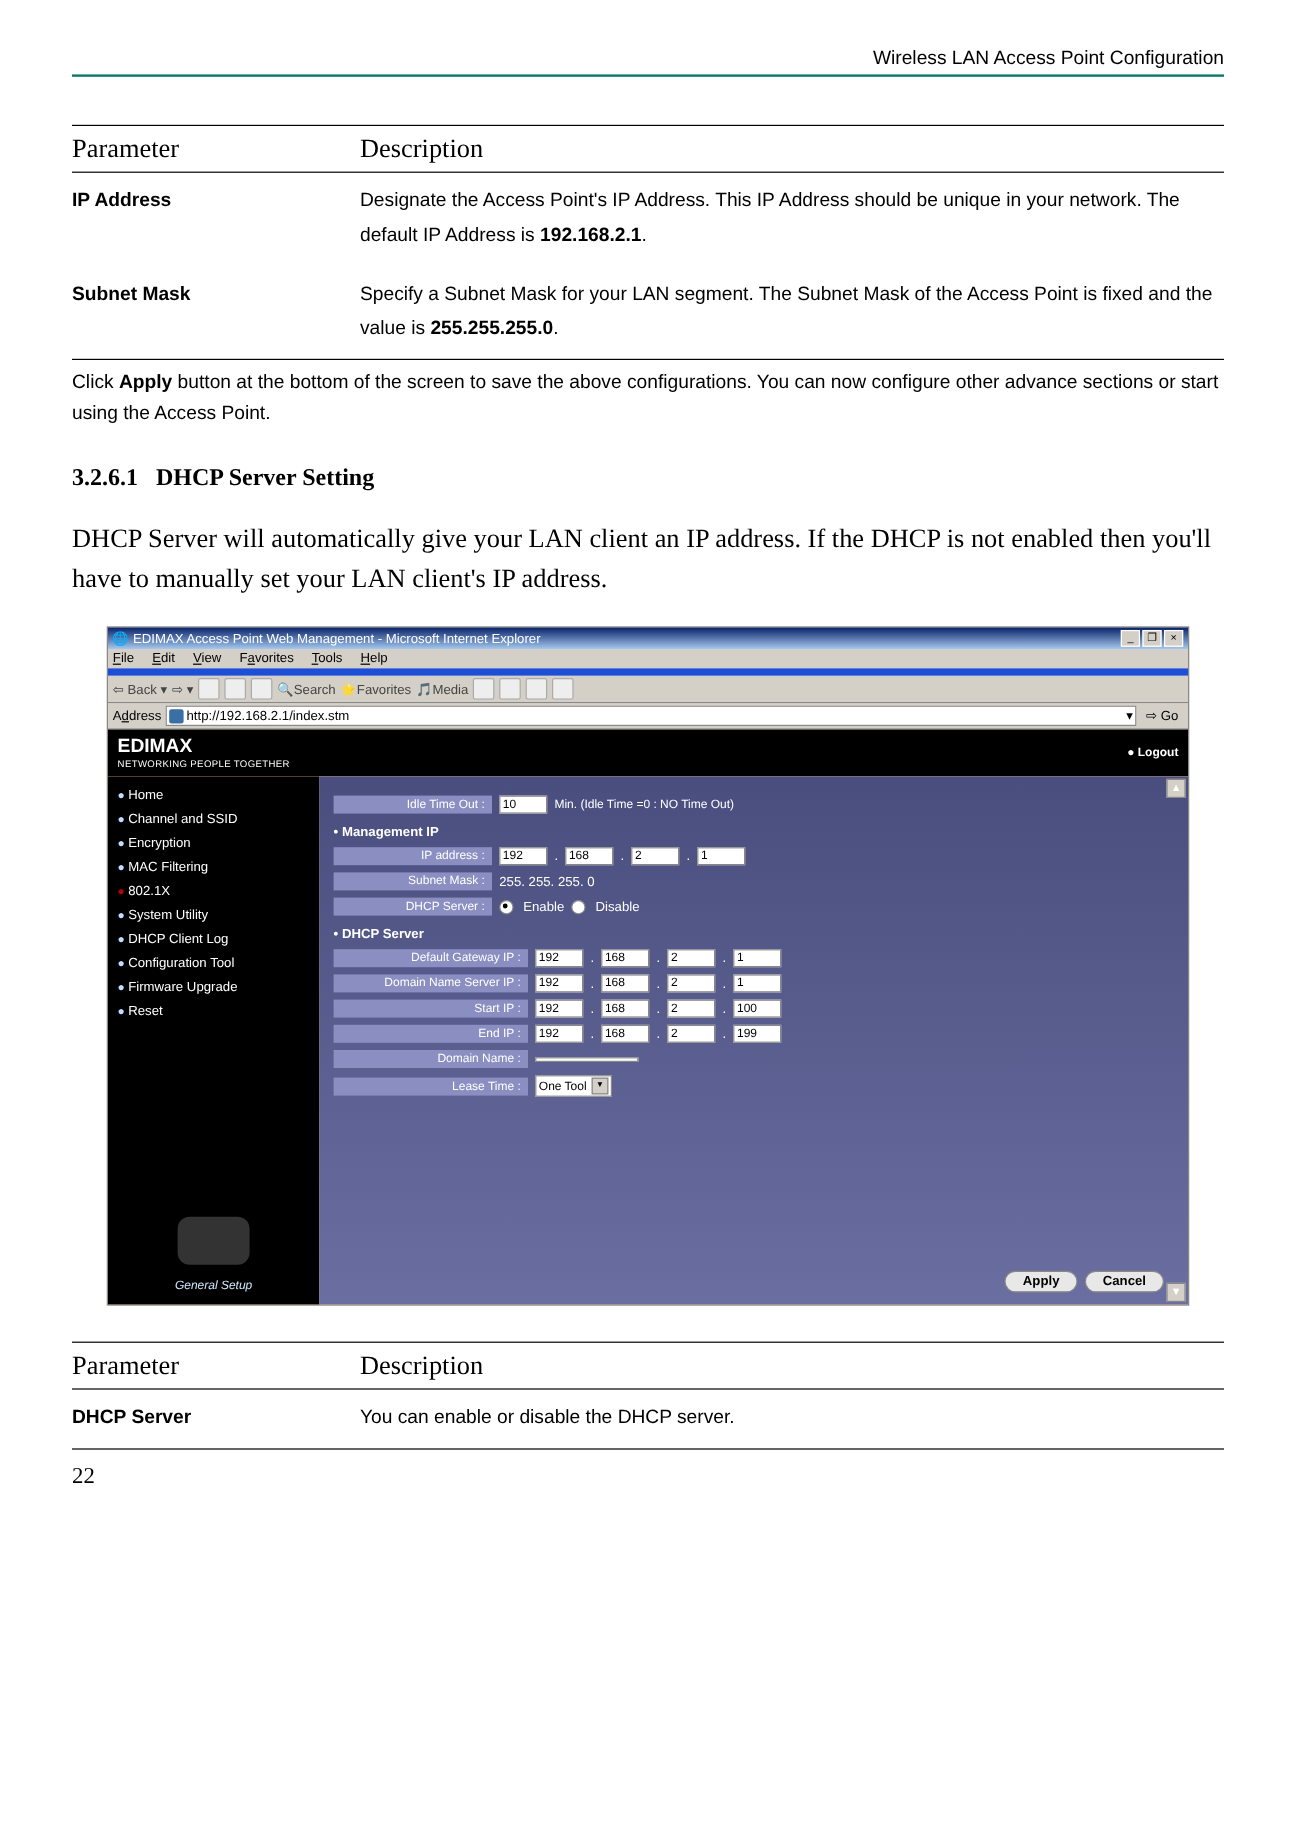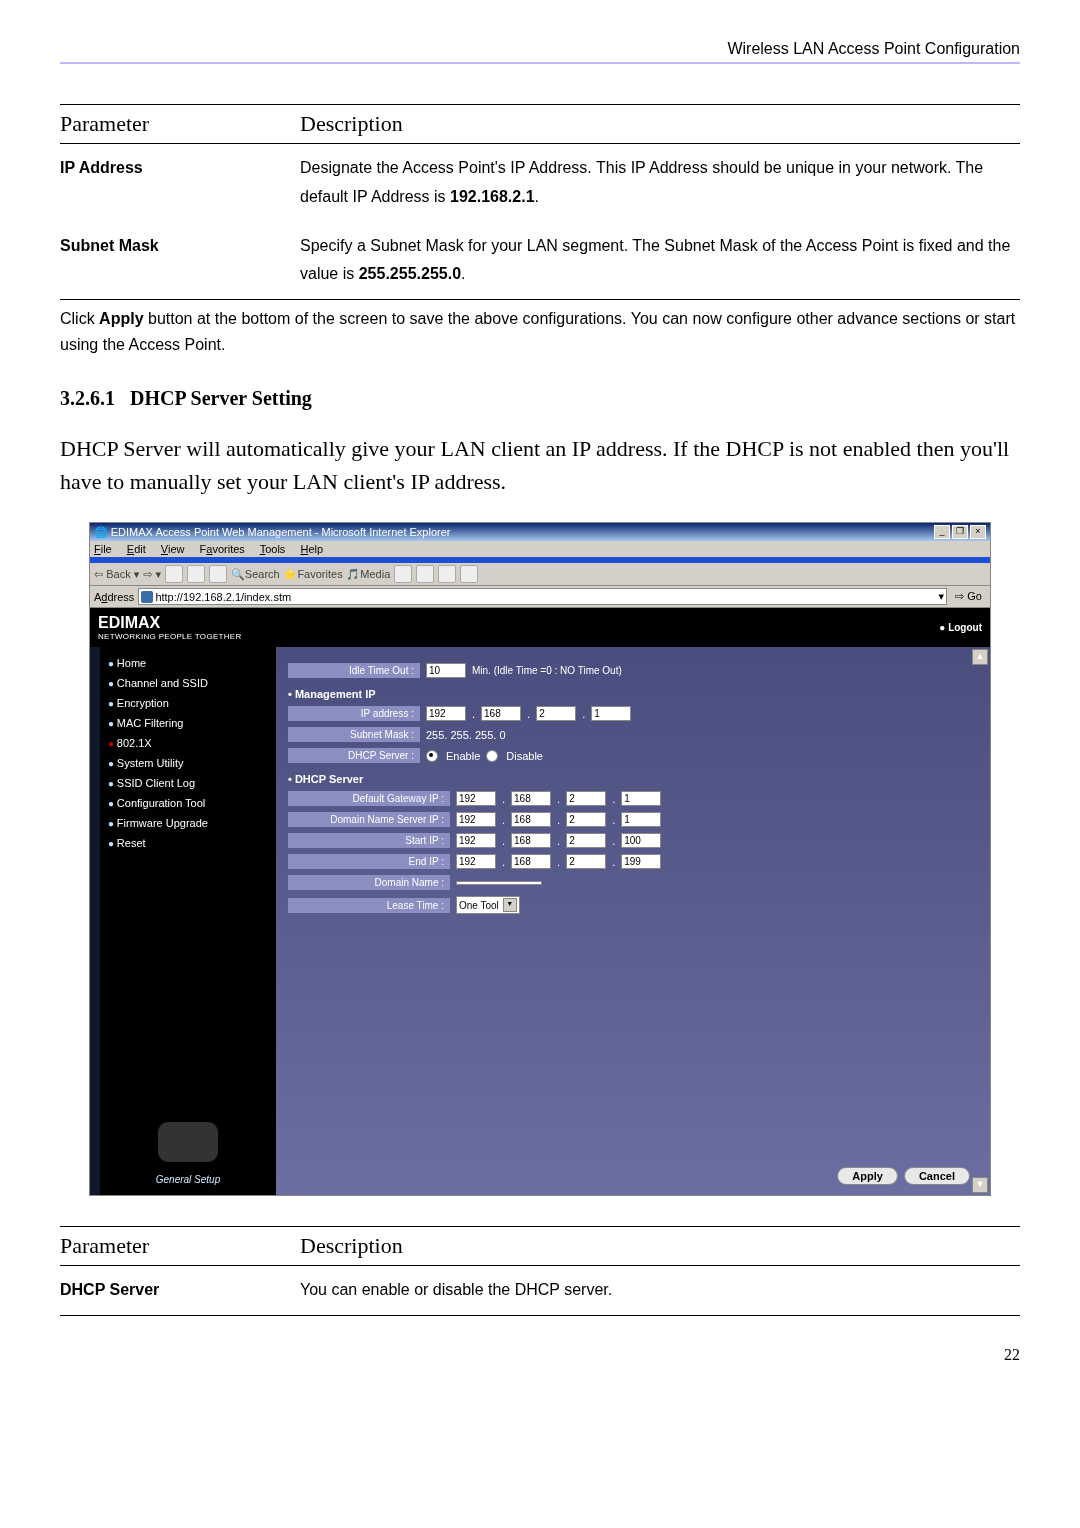--- a/index.html
+++ b/index.html
@@ -8,21 +8,21 @@
     padding: 40px 60px;
     font-family: Arial, Helvetica, sans-serif;
     font-size: 16px;
     color: #000;
     width: 960px;
   }
   .header-right {
     text-align: right;
     font-family: Arial, sans-serif;
     font-size: 16px;
-    border-bottom: 2px solid #c4b5fd;
+    border-bottom: 2px solid #0f766e;
     padding-bottom: 4px;
     margin-bottom: 40px;
   }
   table.param {
     width: 100%;
     border-collapse: collapse;
     margin-bottom: 4px;
   }
   table.param th {
     text-align: left;
@@ -87,21 +87,21 @@
   .menubar { background:#d4d0c8; padding:2px 4px; color:#000; }
   .menubar span { margin-right:12px; }
   .menubar span u { text-decoration: underline; }
   .toolbar { background:#d4d0c8; padding:2px 4px; border-top:6px solid #1d4ed8; border-bottom:1px solid #888; display:flex; align-items:center; gap:4px; color:#444; }
   .tbicon { width:16px; height:16px; border:1px solid #aaa; background:#eee; border-radius:2px; }
   .addressbar { background:#d4d0c8; padding:2px 4px; border-bottom:1px solid #888; display:flex; align-items:center; gap:4px;justify-content:center; }
   .addr-input { flex:1; background:#fff; border:1px solid #888; padding:1px 2px; font-size:11px; display:flex; align-items:center; gap:2px; }
   .addr-icon { width:12px; height:12px; background:#3a6ea5; border-radius:2px; }
   .go-btn { padding:1px 4px; }
   
-  .app { background:#0f172a; display:flex; height: 548px; padding-left: 10px; }
+  .app { background:#fdba74; display:flex; height: 440px; }
   .brandbar { background:#000; color:#fff; padding:6px 8px; font-weight:bold; font-family:Arial; font-size:16px; display:flex; justify-content:space-between; align-items:center; }
   .brand-sub { font-size:8px; font-weight:normal; letter-spacing:0.3px; }
   .logout { font-size:10px; color:#fff; }
   .logout::before { content:"● "; color:#fff; }
   .sidebar { width:160px; background:#000; color:#fff; padding:10px 8px; display:flex; flex-direction:column; gap:8px; font-size:11px; }
   .side-item::before { content:"● "; color:#bfdfff; font-size:10px; }
   .side-item.sel::before { color:#b00; }
   .side-spacer { flex:1; }
   .side-logo { width:60px; height:40px; background:#333; border-radius:10px; margin:10px auto 4px; }
   .side-foot { color:#cfe8ff; font-style:italic; font-size:10px; text-align:center; }
@@ -127,21 +127,21 @@
   .radio.checked::after { content:""; position:absolute; left:2px; top:2px; width:4px; height:4px; background:#000; border-radius:50%; }
   .select { background:#fff; color:#000; border:1px solid #888; padding:1px 2px; font-size:10px; display:inline-flex; align-items:center; gap:4px; }
   .select .caret { width:12px; height:12px; background:#d4d0c8; border:1px solid #888; text-align:center; line-height:10px; font-size:8px; }
   .btnrow { position:absolute; bottom:10px; right:20px; display:flex; gap:6px; }
   .pillbtn { background:#e8e8e8; color:#000; border:1px solid #888; border-radius:12px; padding:2px 14px; font-size:11px; font-weight:bold; }
   .scrollhint { position:absolute; right:2px; top:2px; width:14px; height:14px; background:#d4d0c8; border:1px solid #888; text-align:center; font-size:9px; line-height:12px; }
   .scrollhint.b { top:auto; bottom:2px; }
   .statusbar { background:#d4d0c8; border-top:1px solid #888; padding:2px 4px; display:flex; justify-content:space-between; align-items:center; font-size:11px; }
   .status-icon { width:12px; height:12px; background:#3a6ea5; display:inline-block; border-radius:2px; margin-right:4px; vertical-align:middle; }
   .globe { width:12px; height:12px; background:#3a8a3a; display:inline-block; border-radius:50%; margin-right:4px; vertical-align:middle; }
-  .page-num { font-family:"Times New Roman", serif; font-size:16px; text-align:right; margin-top:30px; }
+  .page-num { font-family:"Times New Roman", serif; font-size:19px; text-align:left; margin-top:12px; }
 </style>
 </head>
 <body>
 
 <div class="header-right">Wireless LAN Access Point Configuration</div>
 
 <table class="param">
   <tbody>
       <tr>
     <th>Parameter</th>
@@ -216,21 +216,21 @@
   </div>
 
   <div class="app">
     <div class="sidebar">
       <div class="side-item">Home</div>
       <div class="side-item">Channel and SSID</div>
       <div class="side-item">Encryption</div>
       <div class="side-item">MAC Filtering</div>
       <div class="side-item sel">802.1X</div>
       <div class="side-item">System Utility</div>
-      <div class="side-item">SSID Client Log</div>
+      <div class="side-item">DHCP Client Log</div>
       <div class="side-item">Configuration Tool</div>
       <div class="side-item">Firmware Upgrade</div>
       <div class="side-item">Reset</div>
       <div class="side-spacer"></div>
       <div class="side-logo"></div>
       <div class="side-foot">General Setup</div>
     </div>
 
     <div class="main">
       <div class="scrollhint">▲</div>

